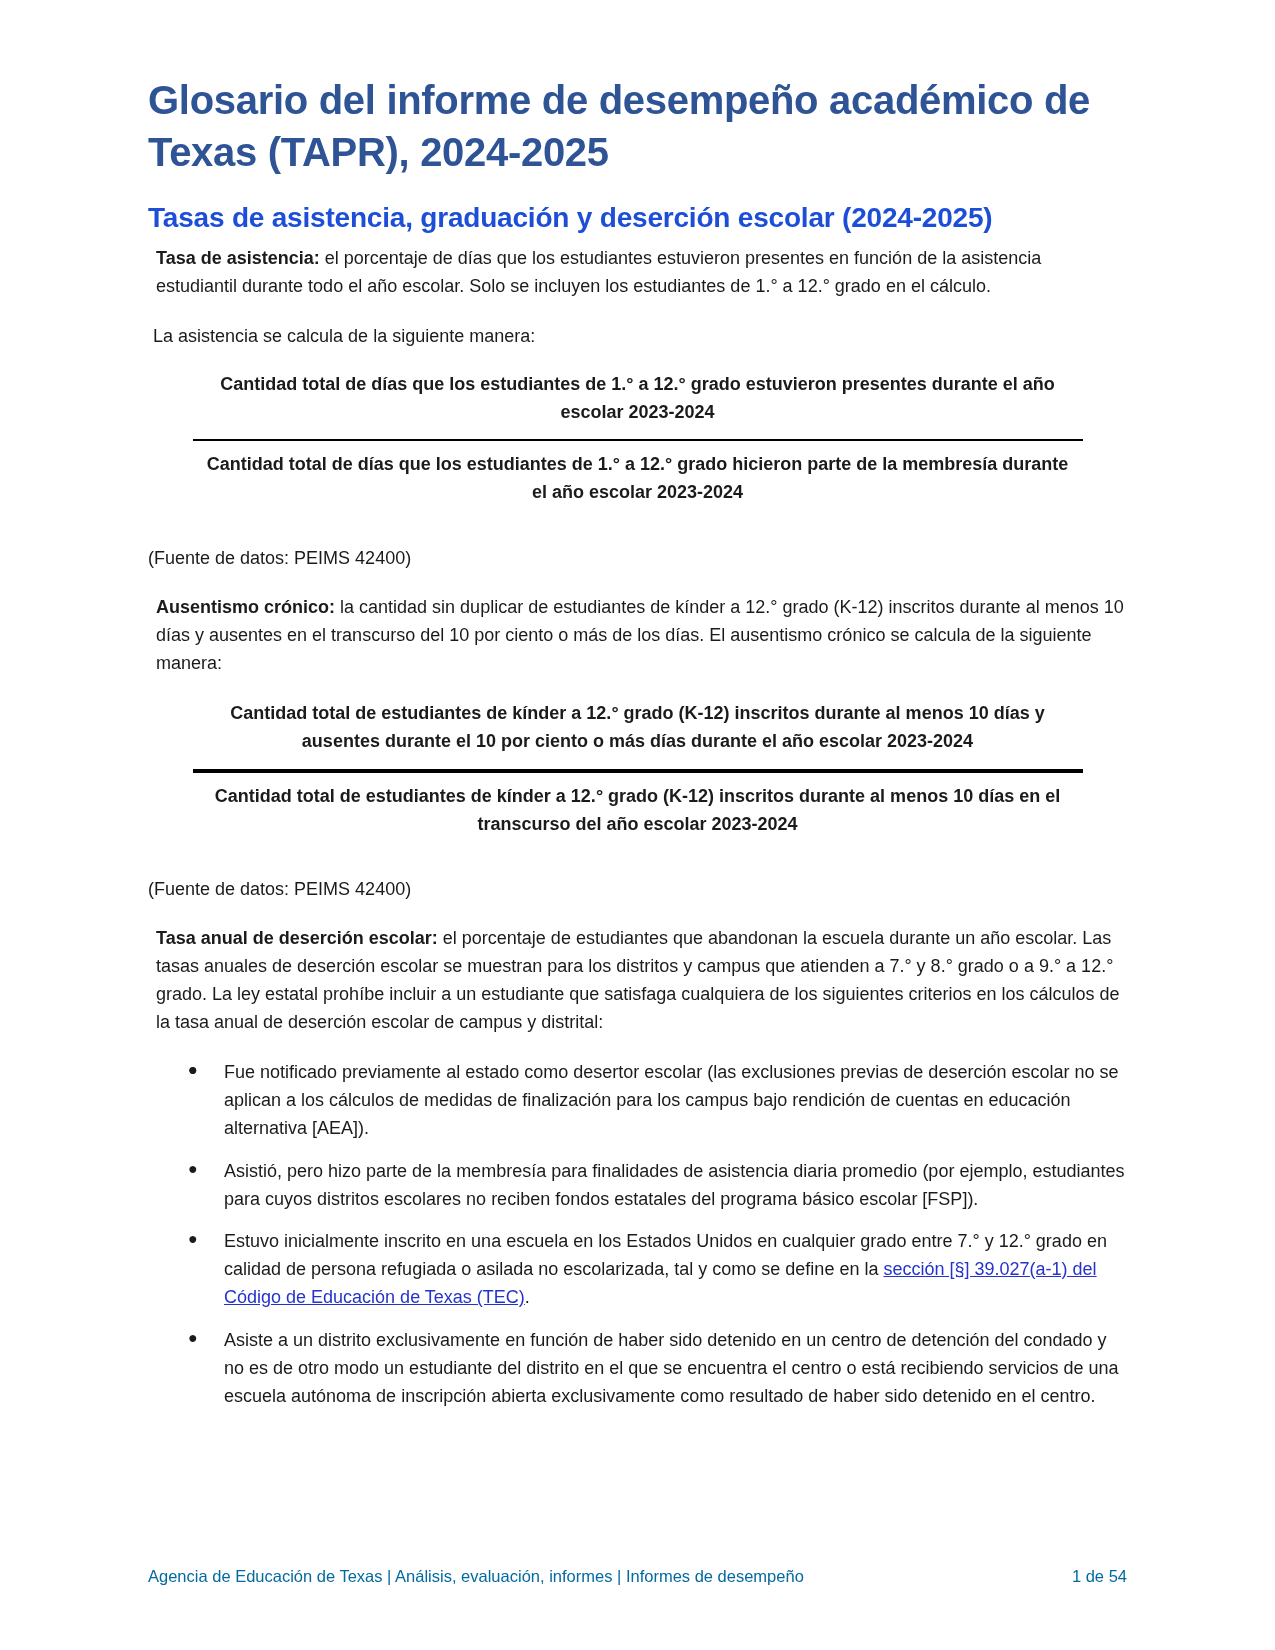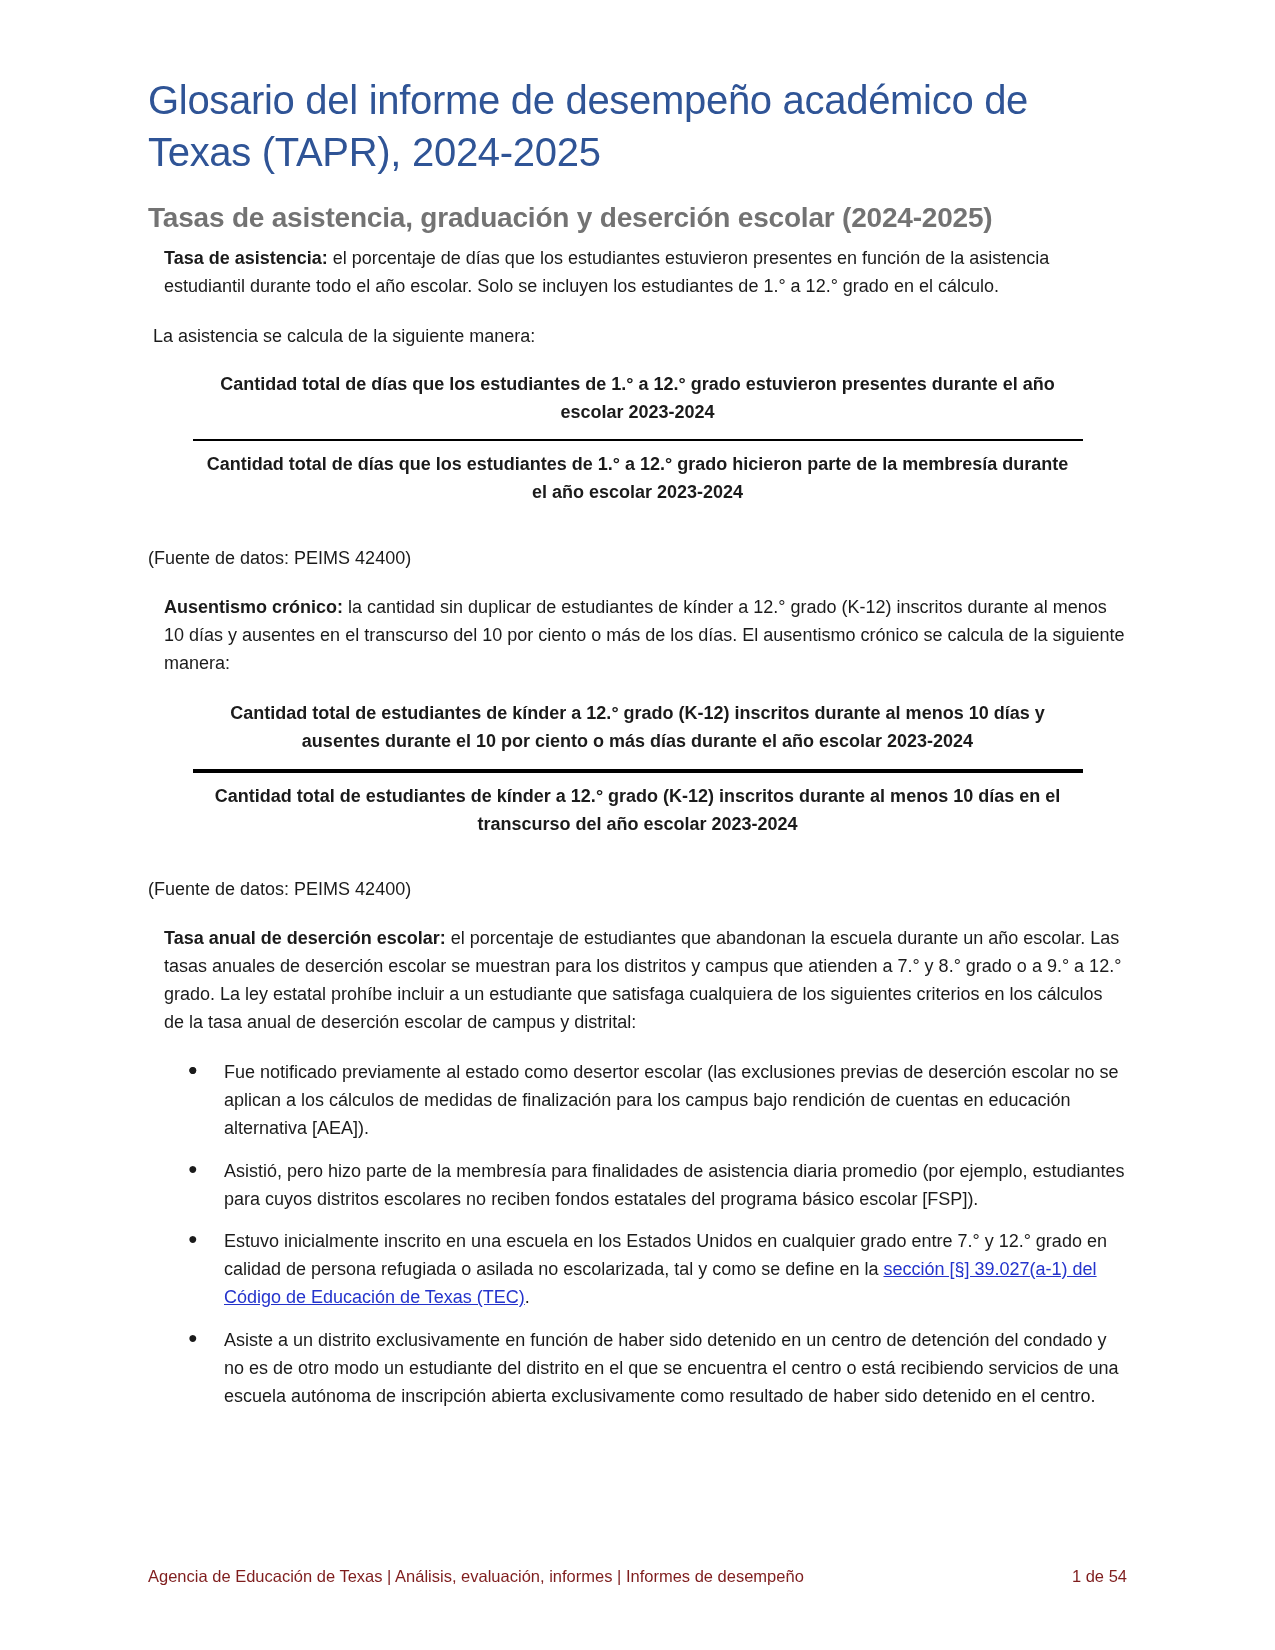--- a/index.html
+++ b/index.html
@@ -10,29 +10,29 @@
     color: #1b1b1b;
     -webkit-font-smoothing: antialiased;
   }
   .page {
     position: relative;
     width: 100%; height: 100%;
     padding: 74px 148px 0 148px;
     box-sizing: border-box;
   }
   h1.doc-title {
-    font-size: 40px; font-weight: normal; color: #2F5496;
+    font-size: 40px; font-weight: bold; color: #2F5496;
     line-height: 1.3; margin: 0 0 22px 0; letter-spacing: -0.3px;
   }
   h2.section-heading {
-    font-size: 28px; font-weight: bold; color: #737373;
+    font-size: 28px; font-weight: bold; color: #1d4ed8;
     line-height: 1.25; margin: 0 0 10px 0; letter-spacing: -0.2px;
   }
   p.body {
-    font-size: 18px; line-height: 1.55; margin: 0 0 22px 16px;
+    font-size: 18px; line-height: 1.55; margin: 0 0 22px 8px;
   }
   p.intro { text-indent: 5px; margin: 0 0 20px 0; }
   .formula {
     text-align: center; font-weight: bold;
     font-size: 18px; line-height: 1.55;
     margin: 0 0 38px 0;
   }
   .formula .frac-text { max-width: 880px; margin: 4px auto; }
   .frac-rule {
     width: 890px; height: 2px; background: #000;
@@ -50,21 +50,21 @@
   }
   ul.bullet-list li .dot {
     position: absolute; left: 40px; top: -1px; font-size: 16px;
   }
   a.doc-link {
     color: #2433CC; text-decoration: underline; cursor: pointer;
   }
   .footer {
     position: absolute; left: 148px; right: 148px; bottom: 64px;
     display: flex; justify-content: space-between; align-items: flex-end;
-    font-size: 16.5px; color: #7f1d1d;
+    font-size: 16.5px; color: #0369a1;
   }
 </style>
 </head>
 <body>
 
 <div class="page">
 
   <h1 class="doc-title">Glosario del informe de desempeño académico de Texas (TAPR), 2024-2025</h1>
 
   <h2 class="section-heading">Tasas de asistencia, graduación y deserción escolar (2024-2025)</h2>

